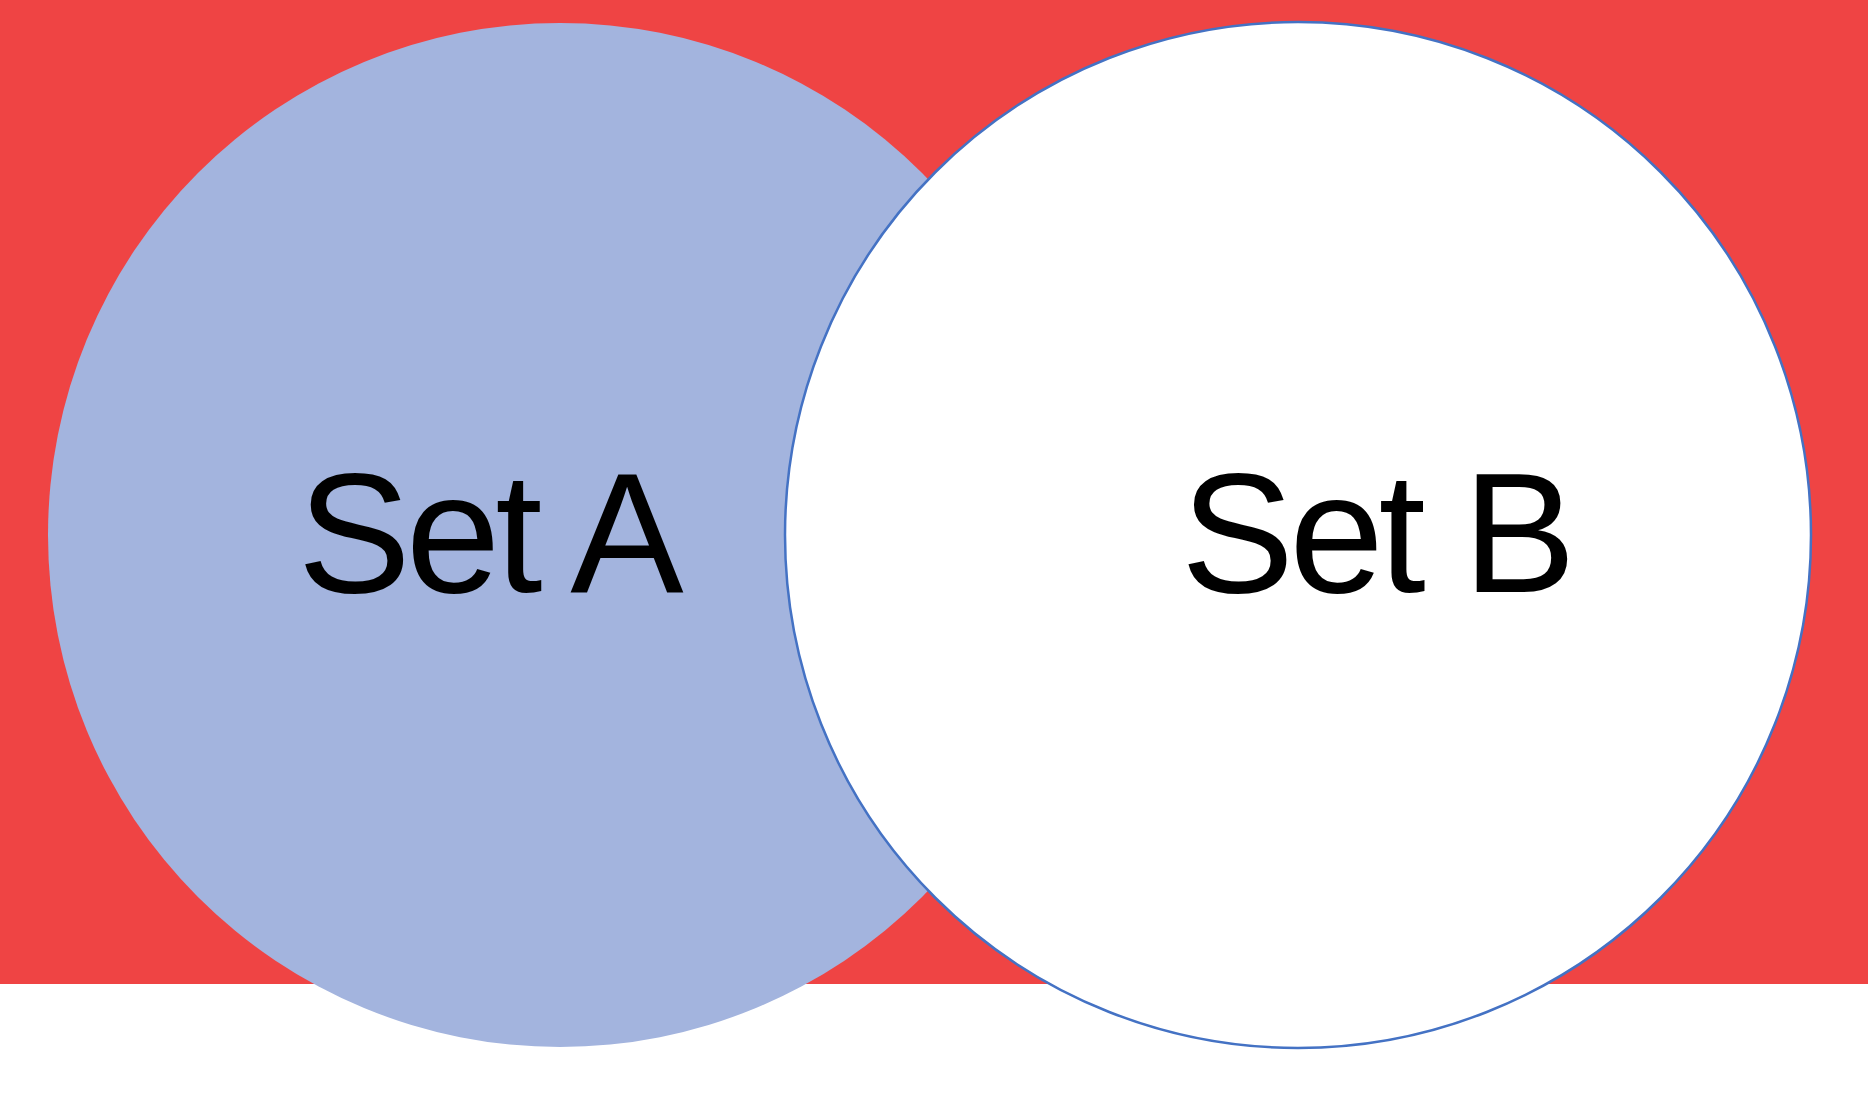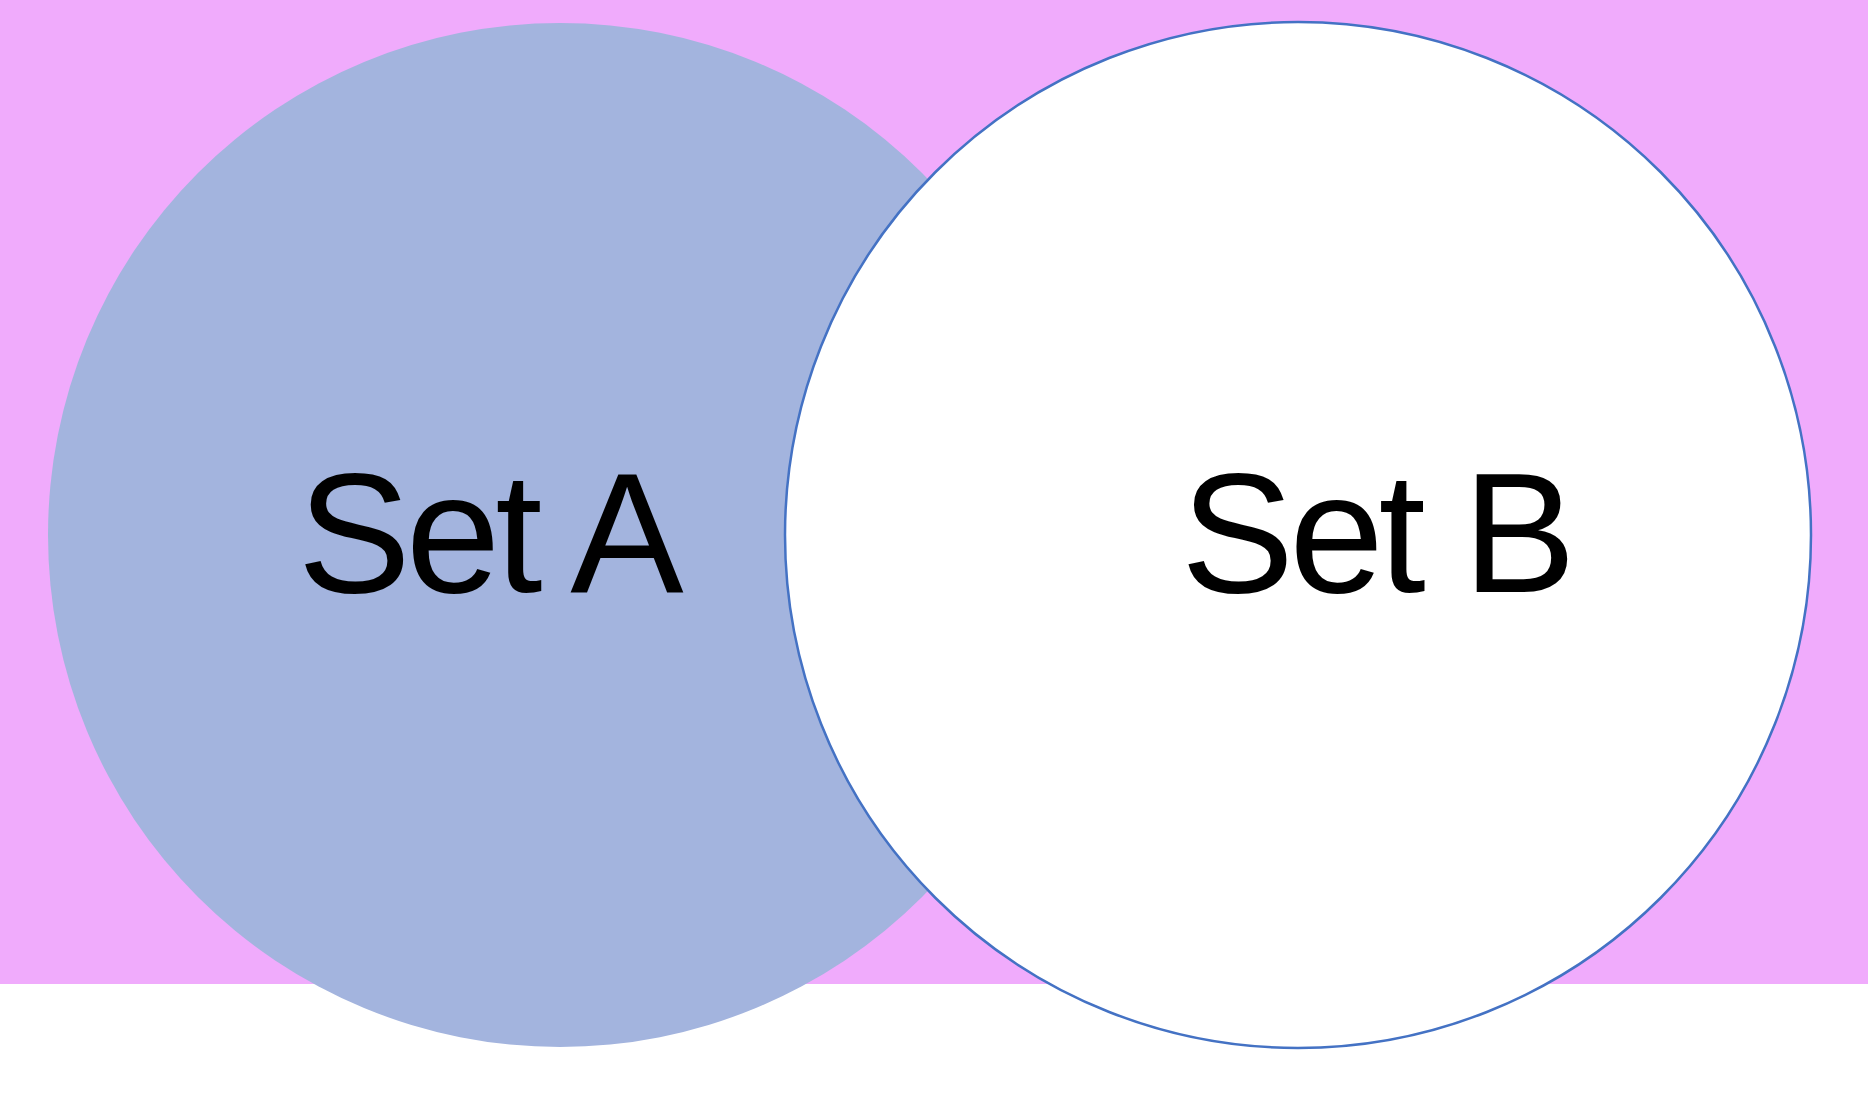--- a/index.html
+++ b/index.html
@@ -7,21 +7,21 @@
     padding: 0;
     background: #ffffff;
     width: 1868px;
     height: 1104px;
     overflow: hidden;
   }
   .canvas {
     position: relative;
     width: 1868px;
     height: 984px;
-    background: #f0abfc;
+    background: #ef4444;
   }
   svg.venn {
     display: block;
     width: 1868px;
     height: 1104px;
   }
   text.set-label {
     font-family: "Liberation Sans", "DejaVu Sans", sans-serif;
     font-size: 170px;
     font-weight: 400;

